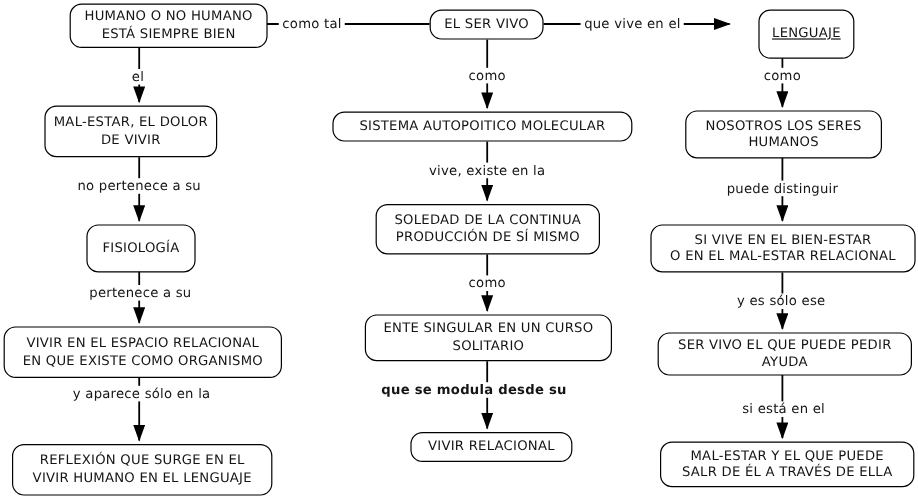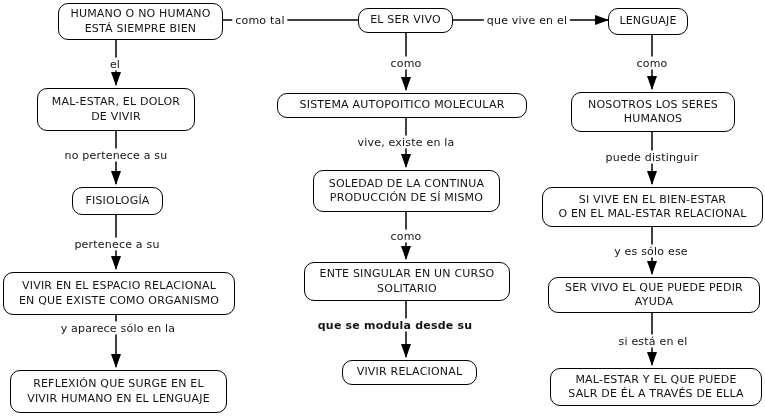--- a/index.html
+++ b/index.html
@@ -62,37 +62,37 @@
     <line x1="406" y1="301" x2="406" y2="357" stroke="#000" stroke-width="1.5" marker-end="url(#ah)"></line>
 
     <line x1="652" y1="33" x2="652" y2="89" stroke="#000" stroke-width="1.5" marker-end="url(#ah)"></line>
     <line x1="652" y1="131" x2="652" y2="184" stroke="#000" stroke-width="1.5" marker-end="url(#ah)"></line>
     <line x1="652" y1="227" x2="652" y2="274" stroke="#000" stroke-width="1.5" marker-end="url(#ah)"></line>
     <line x1="652" y1="312" x2="652" y2="365" stroke="#000" stroke-width="1.5" marker-end="url(#ah)"></line>
   </svg>
 
   <div class="node" style="left:33px; top:3px; width:165px; height:37px;margin-left:25px;">HUMANO O NO HUMANO
 ESTÁ SIEMPRE BIEN</div>
-  <div class="node" style="left:37px; top:88px; width:158px; height:43px;">MAL-ESTAR, EL DOLOR
+  <div class="node" style="left:37px; top:88px; width:144px; height:43px;">MAL-ESTAR, EL DOLOR
 DE VIVIR</div>
-  <div class="node" style="left:72px; top:187px; width:91px; height:28px;">FISIOLOGÍA</div>
+  <div class="node" style="left:72px; top:187px; width:91px; height:40px;">FISIOLOGÍA</div>
   <div class="node" style="left:10px; top:370px; width:217px; height:43px;">REFLEXIÓN QUE SURGE EN EL
 VIVIR HUMANO EN EL LENGUAJE</div>
   <div class="node" style="left:3px; top:272px; width:232px; height:43px;">VIVIR EN EL ESPACIO RELACIONAL
 EN QUE EXISTE COMO ORGANISMO</div>
 
   <div class="node" style="left:358px; top:8px; width:95px; height:25px;">EL SER VIVO</div>
   <div class="node" style="left:277px; top:93px; width:250px; height:25px;">SISTEMA AUTOPOITICO MOLECULAR</div>
   <div class="node" style="left:313px; top:170px; width:187px; height:42px;">SOLEDAD DE LA CONTINUA
 PRODUCCIÓN DE SÍ MISMO</div>
   <div class="node" style="left:304px; top:262px; width:206px; height:39px;">ENTE SINGULAR EN UN CURSO
 SOLITARIO</div>
   <div class="node" style="left:342px; top:360px; width:135px; height:25px;">VIVIR RELACIONAL</div>
 
-  <div class="node" style="left:608px; top:8px; width:80px; height:27px;">LENGUAJE</div>
+  <div class="node" style="left:632px; top:8px; width:80px; height:41px;text-decoration:underline;">LENGUAJE</div>
   <div class="node" style="left:571px; top:92px; width:164px; height:40px;">NOSOTROS LOS SERES
 HUMANOS</div>
   <div class="node" style="left:542px; top:187px; width:221px; height:40px;">SI VIVE EN EL BIEN-ESTAR
 O EN EL MAL-ESTAR RELACIONAL</div>
   <div class="node" style="left:548px; top:277px; width:212px; height:36px;">SER VIVO EL QUE PUEDE PEDIR
 AYUDA</div>
   <div class="node" style="left:550px; top:368px; width:212px; height:38px;">MAL-ESTAR Y EL QUE PUEDE
 SALR DE ÉL A TRAVÉS DE ELLA</div>
 
   <span class="edge-label" style="left:260px; top:20px;">como tal</span>

